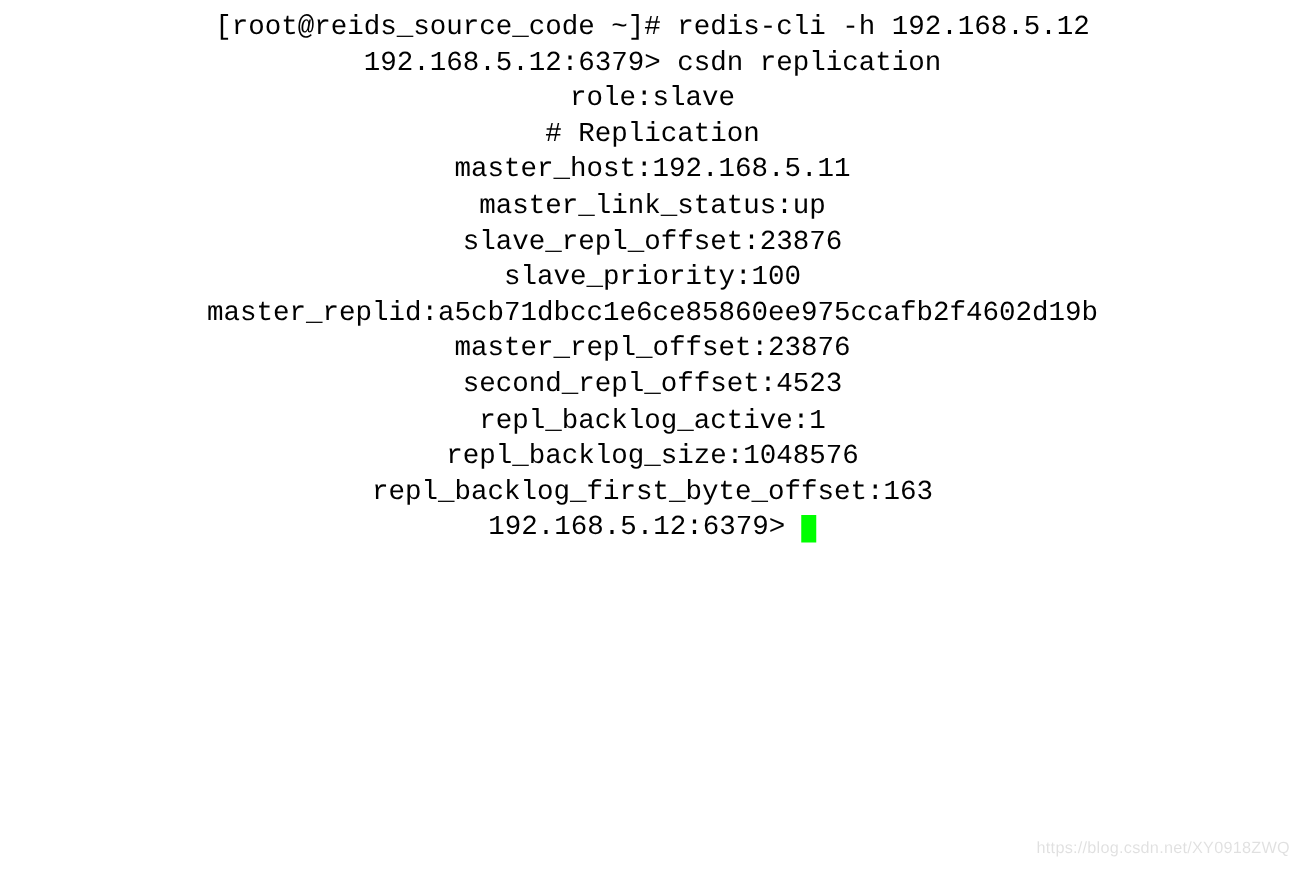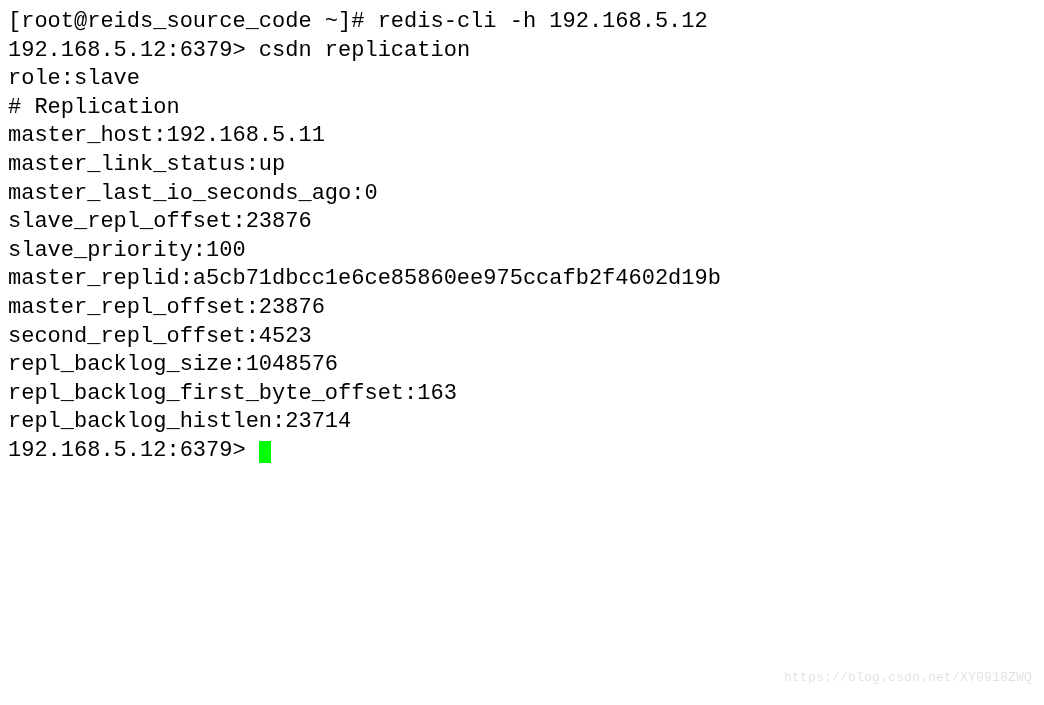--- a/index.html
+++ b/index.html
@@ -10,53 +10,53 @@
       font-size: 22px;
       line-height: 1.3;
       color: #000000;
       width: 1044px;
       height: 705px;
       box-sizing: border-box;
       position: relative;
     }
     .line {
       white-space: pre;
+      text-align: center;
     }
     .cursor {
       display: inline-block;
       width: 12px;
       height: 22px;
       background: #00ff00;
       vertical-align: text-bottom;
     }
     .watermark {
       position: absolute;
       bottom: 18px;
       right: 12px;
-      font-family: Liberation Mono, monospace;
+      font-family: Liberation Sans, sans-serif;
       font-size: 13px;
       color: rgba(0,0,0,0.12);
       letter-spacing: 0.2px;
     }
   </style>
 </head>
 <body>
 
 <div>
   <div class="line"><span>[root@reids_source_code ~]# </span><span>redis-cli -h 192.168.5.12</span></div>
   <div class="line"><span>192.168.5.12:6379&gt; </span><span>csdn replication</span></div>
   <div class="line">role:slave</div>
   <div class="line"># Replication</div>
   <div class="line">master_host:192.168.5.11</div>
   <div class="line">master_link_status:up</div>
-  <div class="line">master_last_io_seconds_ago:0</div>
   <div class="line">slave_repl_offset:23876</div>
   <div class="line">slave_priority:100</div>
   <div class="line">master_replid:a5cb71dbcc1e6ce85860ee975ccafb2f4602d19b</div>
   <div class="line">master_repl_offset:23876</div>
   <div class="line">second_repl_offset:4523</div>
+  <div class="line">repl_backlog_active:1</div>
   <div class="line">repl_backlog_size:1048576</div>
   <div class="line">repl_backlog_first_byte_offset:163</div>
-  <div class="line">repl_backlog_histlen:23714</div>
   <div class="line"><span>192.168.5.12:6379&gt; </span><span class="cursor"></span></div>
 </div>
 
 <div class="watermark">https://blog.csdn.net/XY0918ZWQ</div>
 
 </body></html>

